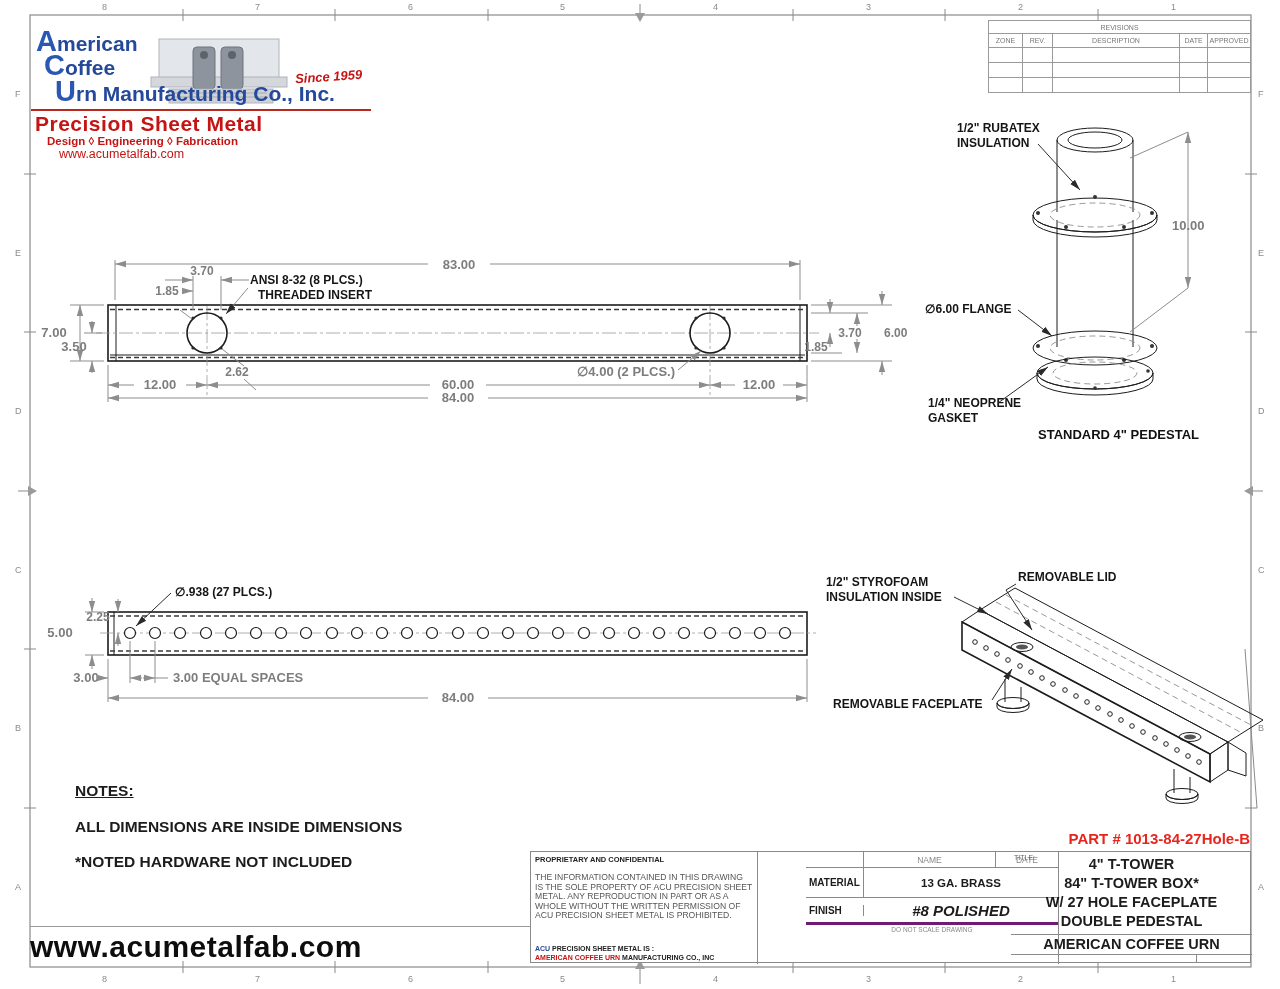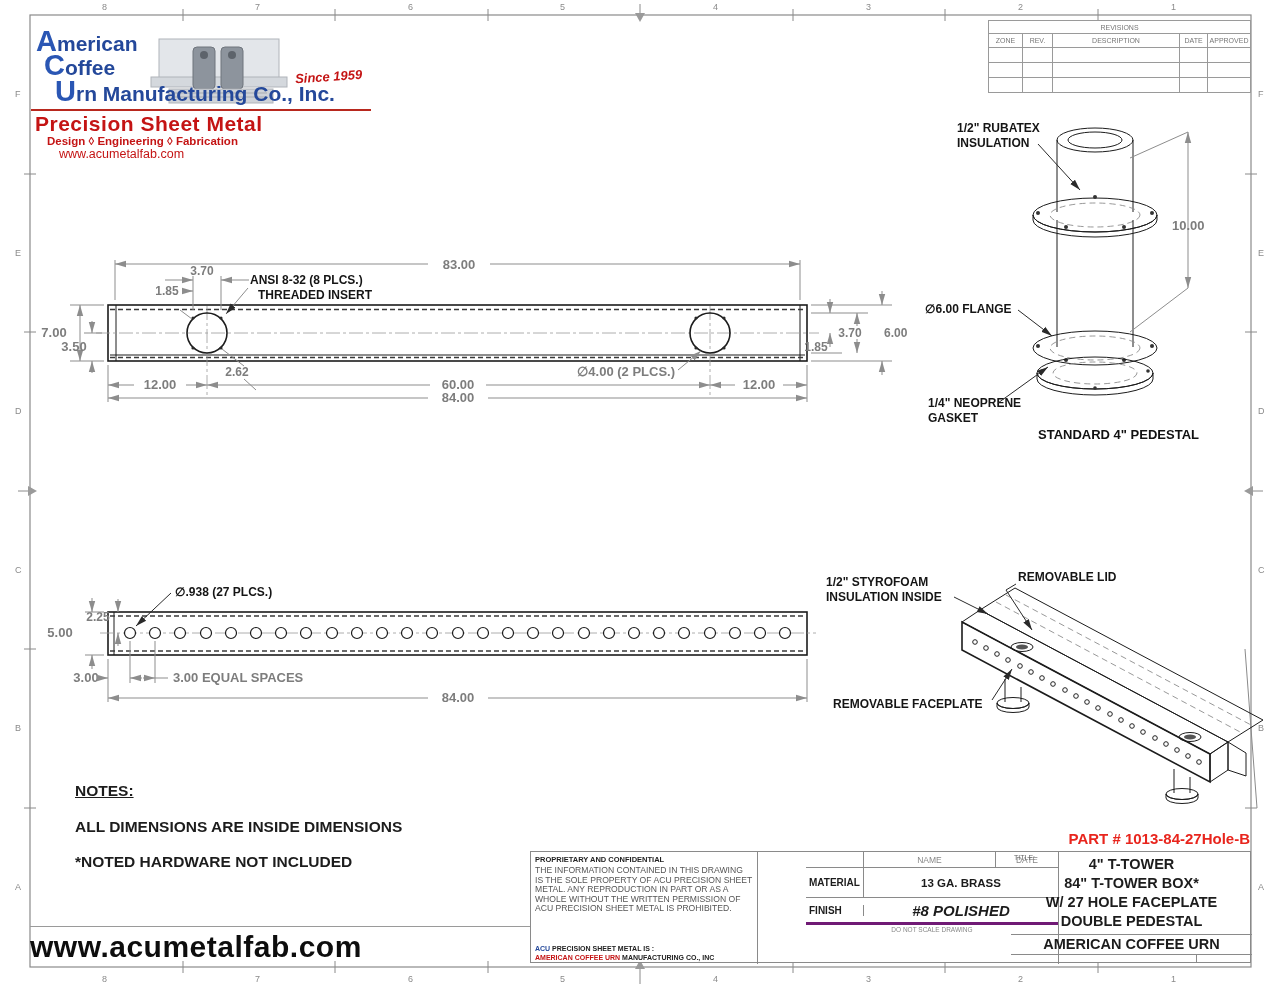--- a/index.html
+++ b/index.html
@@ -20,21 +20,21 @@
   .hid{stroke:#8d8d8d;fill:none;stroke-width:0.9;stroke-dasharray:6 4;}
   
   .logo-main{color:#24489a;font-weight:800;line-height:21px;font-size:21px;white-space:nowrap;}
   .logo-init{font-size:29px;color:#2a56b4;}
   .red{color:#c41414;}
   
   .tb{position:absolute;border:1px solid #8a8a8a;box-sizing:border-box;background:#fff;}
   .tb-cell{box-sizing:border-box;border-color:#8a8a8a;}
   .tiny{font-size:7px;color:#666;}
   .prop-head{font-size:7.5px;font-weight:700;color:#222;}
-  .prop-body{font-size:8.6px;color:#555;line-height:9.6px;margin-top:2px;}
+  .prop-body{font-size:8.6px;color:#555;line-height:9.6px;margin-top:9px;}
   .rev-table{position:absolute;border:1px solid #9a9a9a;box-sizing:border-box;
              font-size:7px;color:#777;text-align:center;background:#fff;}
   .rev-row{display:flex;box-sizing:border-box;}
   .rev-cell{border-right:1px solid #9a9a9a;box-sizing:border-box;overflow:hidden;
             display:flex;align-items:center;justify-content:center;}
 </style>
 </head>
 <body>
 
 <div id="sheet">

